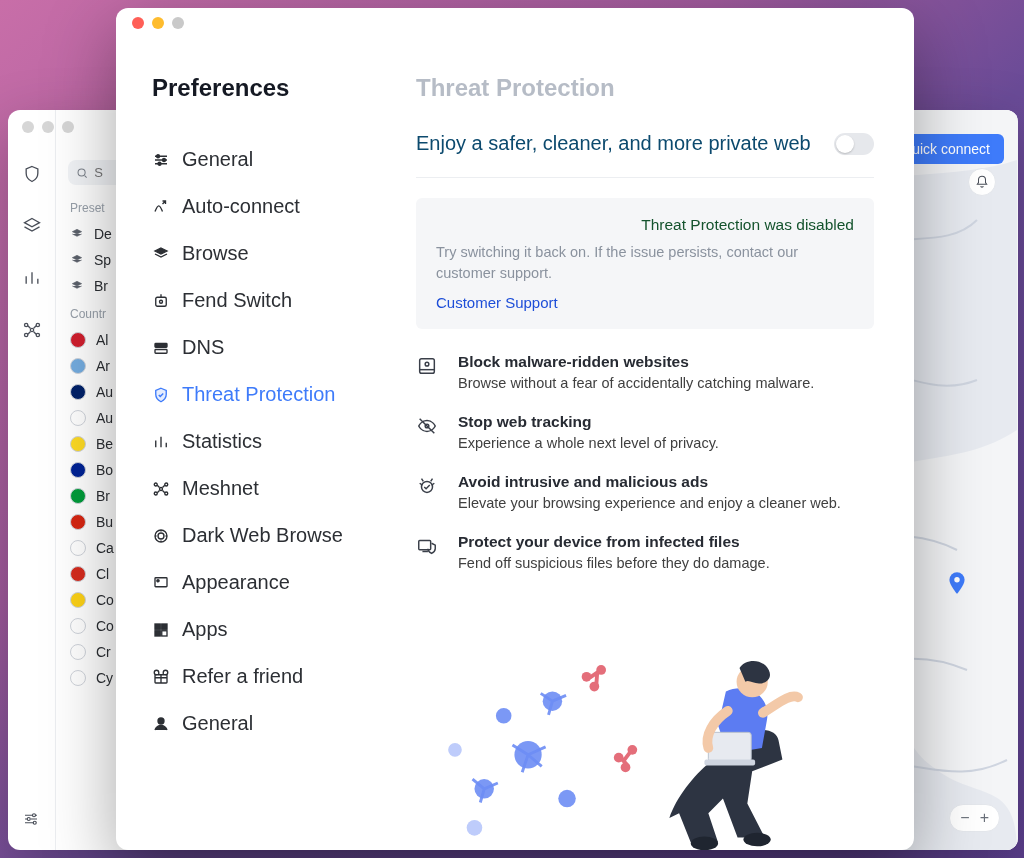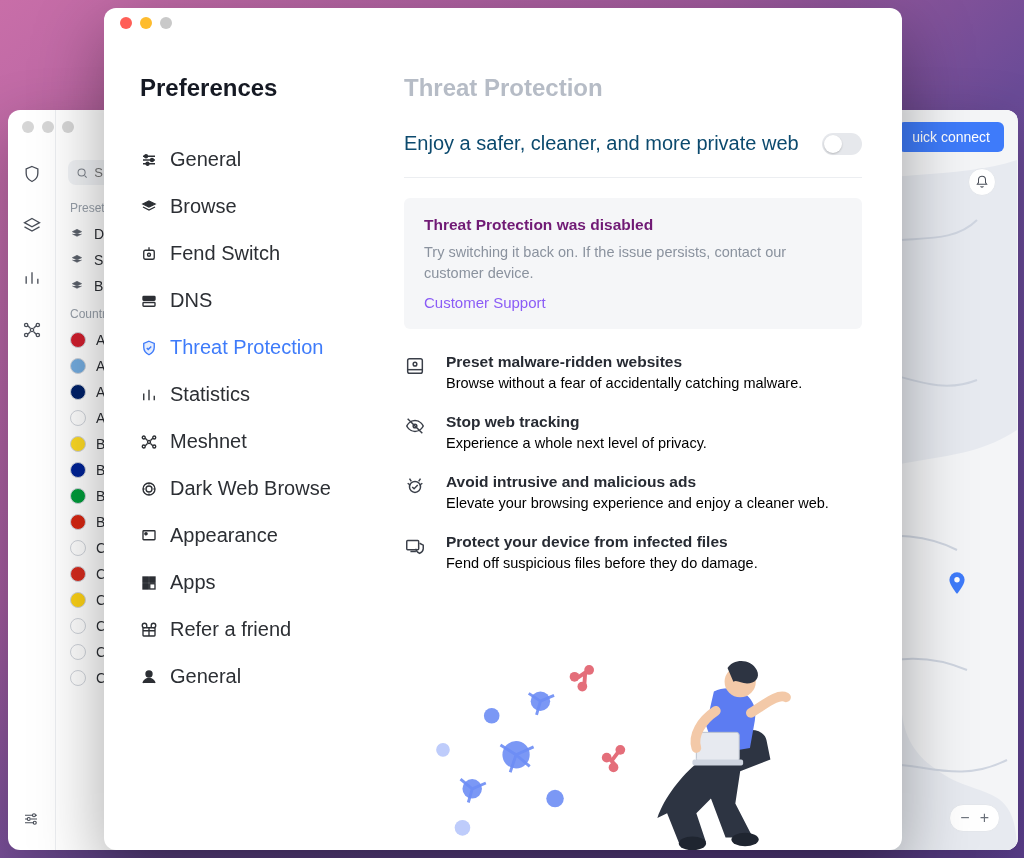--- a/index.html
+++ b/index.html
@@ -30,39 +30,39 @@
   .search-wrap svg{width:14px;height:14px;stroke:#7b818a;fill:none;stroke-width:2;}
   .search-wrap input{border:none;background:transparent;outline:none;font-size:13px;color:#2c2f34;width:100%;}
   .section-label{font-size:12px;color:#98a0aa;margin:8px 0 6px 2px;}
   .preset-item,.country-item{display:flex;align-items:center;gap:10px;padding:5px 2px;font-size:14px;color:#2c2f34;white-space:nowrap;}
   .preset-item svg{width:14px;height:14px;stroke:#5b616b;fill:#5b616b;}
   .flag{width:16px;height:16px;border-radius:50%;display:inline-block;flex-shrink:0;}
   .settings-btn{position:absolute;left:14px;bottom:18px;}
   .settings-btn svg{width:18px;height:18px;stroke:#4a4f59;fill:none;stroke-width:1.6;}
   .map-area{flex:1;position:relative;background:#f4f5f7;}
   .quick-connect{
-    position:absolute;top:12px;right:14px;background:#3e7bfa;color:#fff;
+    position:absolute;top:24px;right:14px;background:#3e7bfa;color:#fff;
     font-size:14px;padding:7px 14px;border-radius:6px;
   }
   .bell{
     position:absolute;top:58px;right:22px;width:28px;height:28px;border-radius:50%;
     background:#fff;border:1px solid #e4e7ec;display:flex;align-items:center;justify-content:center;
   }
   .bell svg{width:14px;height:14px;stroke:#4a4f59;fill:none;stroke-width:1.8;}
   .zoom{
     position:absolute;bottom:18px;right:18px;display:flex;align-items:center;gap:10px;
     background:#fff;border:1px solid #e4e7ec;border-radius:14px;padding:4px 10px;font-size:16px;color:#6a707a;
   }
   .map-svg{position:absolute;inset:0;width:100%;height:100%;}
   .pin{position:absolute;width:26px;height:26px;}
   .pin svg{width:100%;height:100%;fill:#3e7bfa;}
 
   
   .pref-window{
-    position:absolute;top:8px;left:104px;width:798px;height:842px;
+    position:absolute;top:8px;left:116px;width:798px;height:842px;
     background:#fff;border-radius:12px;box-shadow:0 24px 70px rgba(0,0,0,.35);
     display:flex;overflow:hidden;
   }
   .pref-titlebar{position:absolute;top:0;left:0;height:30px;display:flex;align-items:center;gap:8px;padding-left:16px;}
   .tdot{width:12px;height:12px;border-radius:50%;}
   .td-red{background:#ff5f57;} .td-yel{background:#febc2e;} .td-grn{background:#c9c9c9;}
   .pref-side{width:262px;padding:66px 0 0 36px;}
   .pref-title{font-size:24px;font-weight:700;color:#151923;margin-bottom:34px;}
   .nav-item{display:flex;align-items:center;gap:12px;padding:12px 0;font-size:20px;color:#2c2f34;cursor:pointer;}
   .nav-item svg{width:18px;height:18px;stroke:#2c2f34;fill:none;stroke-width:1.8;flex-shrink:0;}
@@ -73,29 +73,29 @@
   .main-title{font-size:24px;font-weight:600;color:#b6bcc6;margin-bottom:30px;}
   .toggle-row{display:flex;align-items:center;justify-content:space-between;margin-bottom:22px;}
   .toggle-desc{font-size:20px;color:#0c4a6e;}
   .toggle{
     width:40px;height:22px;background:#e6e8ec;border-radius:20px;position:relative;cursor:pointer;
   }
   .toggle::after{content:"";position:absolute;top:2px;left:2px;width:18px;height:18px;border-radius:50%;background:#fff;box-shadow:0 1px 2px rgba(0,0,0,.2);}
   .divider{height:1px;background:#eceef1;margin-bottom:20px;}
 
   .alert-box{background:#f5f6f8;border-radius:6px;padding:18px 20px;margin-bottom:24px;}
-  .alert-title{font-size:15.5px;font-weight:700;color:#701a75;margin-bottom:8px;}
+  .alert-title{font-size:15.5px;font-weight:400;color:#14532d;margin-bottom:8px;text-align:right;}
   .alert-text{font-size:14.5px;color:#8a929e;line-height:1.45;margin-bottom:10px;}
-  .alert-link{font-size:15px;color:#8b5cf6;cursor:pointer;}
+  .alert-link{font-size:15px;color:#1d4ed8;cursor:pointer;}
 
   .benefit{display:flex;gap:20px;margin-bottom:22px;align-items:flex-start;}
   .benefit .icon{width:22px;height:22px;flex-shrink:0;margin-top:2px;}
   .benefit .icon svg{width:100%;height:100%;stroke:#3a3f49;fill:none;stroke-width:1.6;}
   .benefit-title{font-size:15.5px;font-weight:600;color:#272b33;margin-bottom:4px;}
-  .benefit-desc{font-size:14.5px;color:#000000;}
+  .benefit-desc{font-size:14.5px;color:#404040;}
 
   .illustration{position:absolute;bottom:0;left:38px;right:40px;height:210px;}
   .illustration svg{width:100%;height:100%;}
 
 </style>
 </head>
 <body>
 
 <div class="bg-window">
   <div class="bg-titlebar">
@@ -267,20 +267,26 @@
           <svg viewBox="0 0 24 24">
             <path d="M4 7h16M4 12h16M4 17h16"></path>
             <circle cx="8" cy="7" r="2" fill="#2c2f34"></circle>
             <circle cx="16" cy="12" r="2" fill="#2c2f34"></circle>
             <circle cx="10" cy="17" r="2" fill="#2c2f34"></circle>
           </svg>
           <span>General</span>
         </div>
         <div class="nav-item">
           <svg viewBox="0 0 24 24">
+            <path d="M4 18c4-10 6-10 10 0M14 8l4-4M14 4h4v4"></path>
+          </svg>
+          <span>Auto-connect</span>
+        </div>
+        <div class="nav-item">
+          <svg viewBox="0 0 24 24">
             <path d="M12 4l8 4-8 4-8-4z" fill="#2c2f34"></path>
             <path d="M4 12l8 4 8-4"></path>
           </svg>
           <span>Browse</span>
         </div>
         <div class="nav-item">
           <svg viewBox="0 0 24 24">
             <rect x="5" y="7" width="14" height="12" rx="2"></rect>
             <circle cx="12" cy="13" r="2"></circle>
             <path d="M12 3v4"></path>
@@ -363,33 +369,33 @@
     <div class="main-title">Threat Protection</div>
 
     <div class="toggle-row">
       <span class="toggle-desc">Enjoy a safer, cleaner, and more private web</span>
       <div class="toggle"></div>
     </div>
     <div class="divider"></div>
 
     <div class="alert-box">
       <div class="alert-title">Threat Protection was disabled</div>
-      <div class="alert-text">Try switching it back on. If the issue persists, contact our customer device.</div>
+      <div class="alert-text">Try switching it back on. If the issue persists, contact our customer support.</div>
       <div class="alert-link">Customer Support</div>
     </div>
 
     <div id="benefits">
         <div class="benefit">
           <div class="icon"><svg viewBox="0 0 24 24">
               <rect x="4" y="4" width="16" height="16" rx="2"></rect>
               <circle cx="12" cy="10" r="2"></circle>
               <path d="M4 16h16"></path>
             </svg></div>
           <div>
-            <div class="benefit-title">Preset malware-ridden websites</div>
+            <div class="benefit-title">Block malware-ridden websites</div>
             <div class="benefit-desc">Browse without a fear of accidentally catching malware.</div>
           </div>
         </div>
         <div class="benefit">
           <div class="icon"><svg viewBox="0 0 24 24">
               <path d="M3 12s3-6 9-6 9 6 9 6-3 6-9 6-9-6-9-6z"></path>
               <circle cx="12" cy="12" r="2"></circle>
               <path d="M4 4l16 16"></path>
             </svg></div>
           <div>

